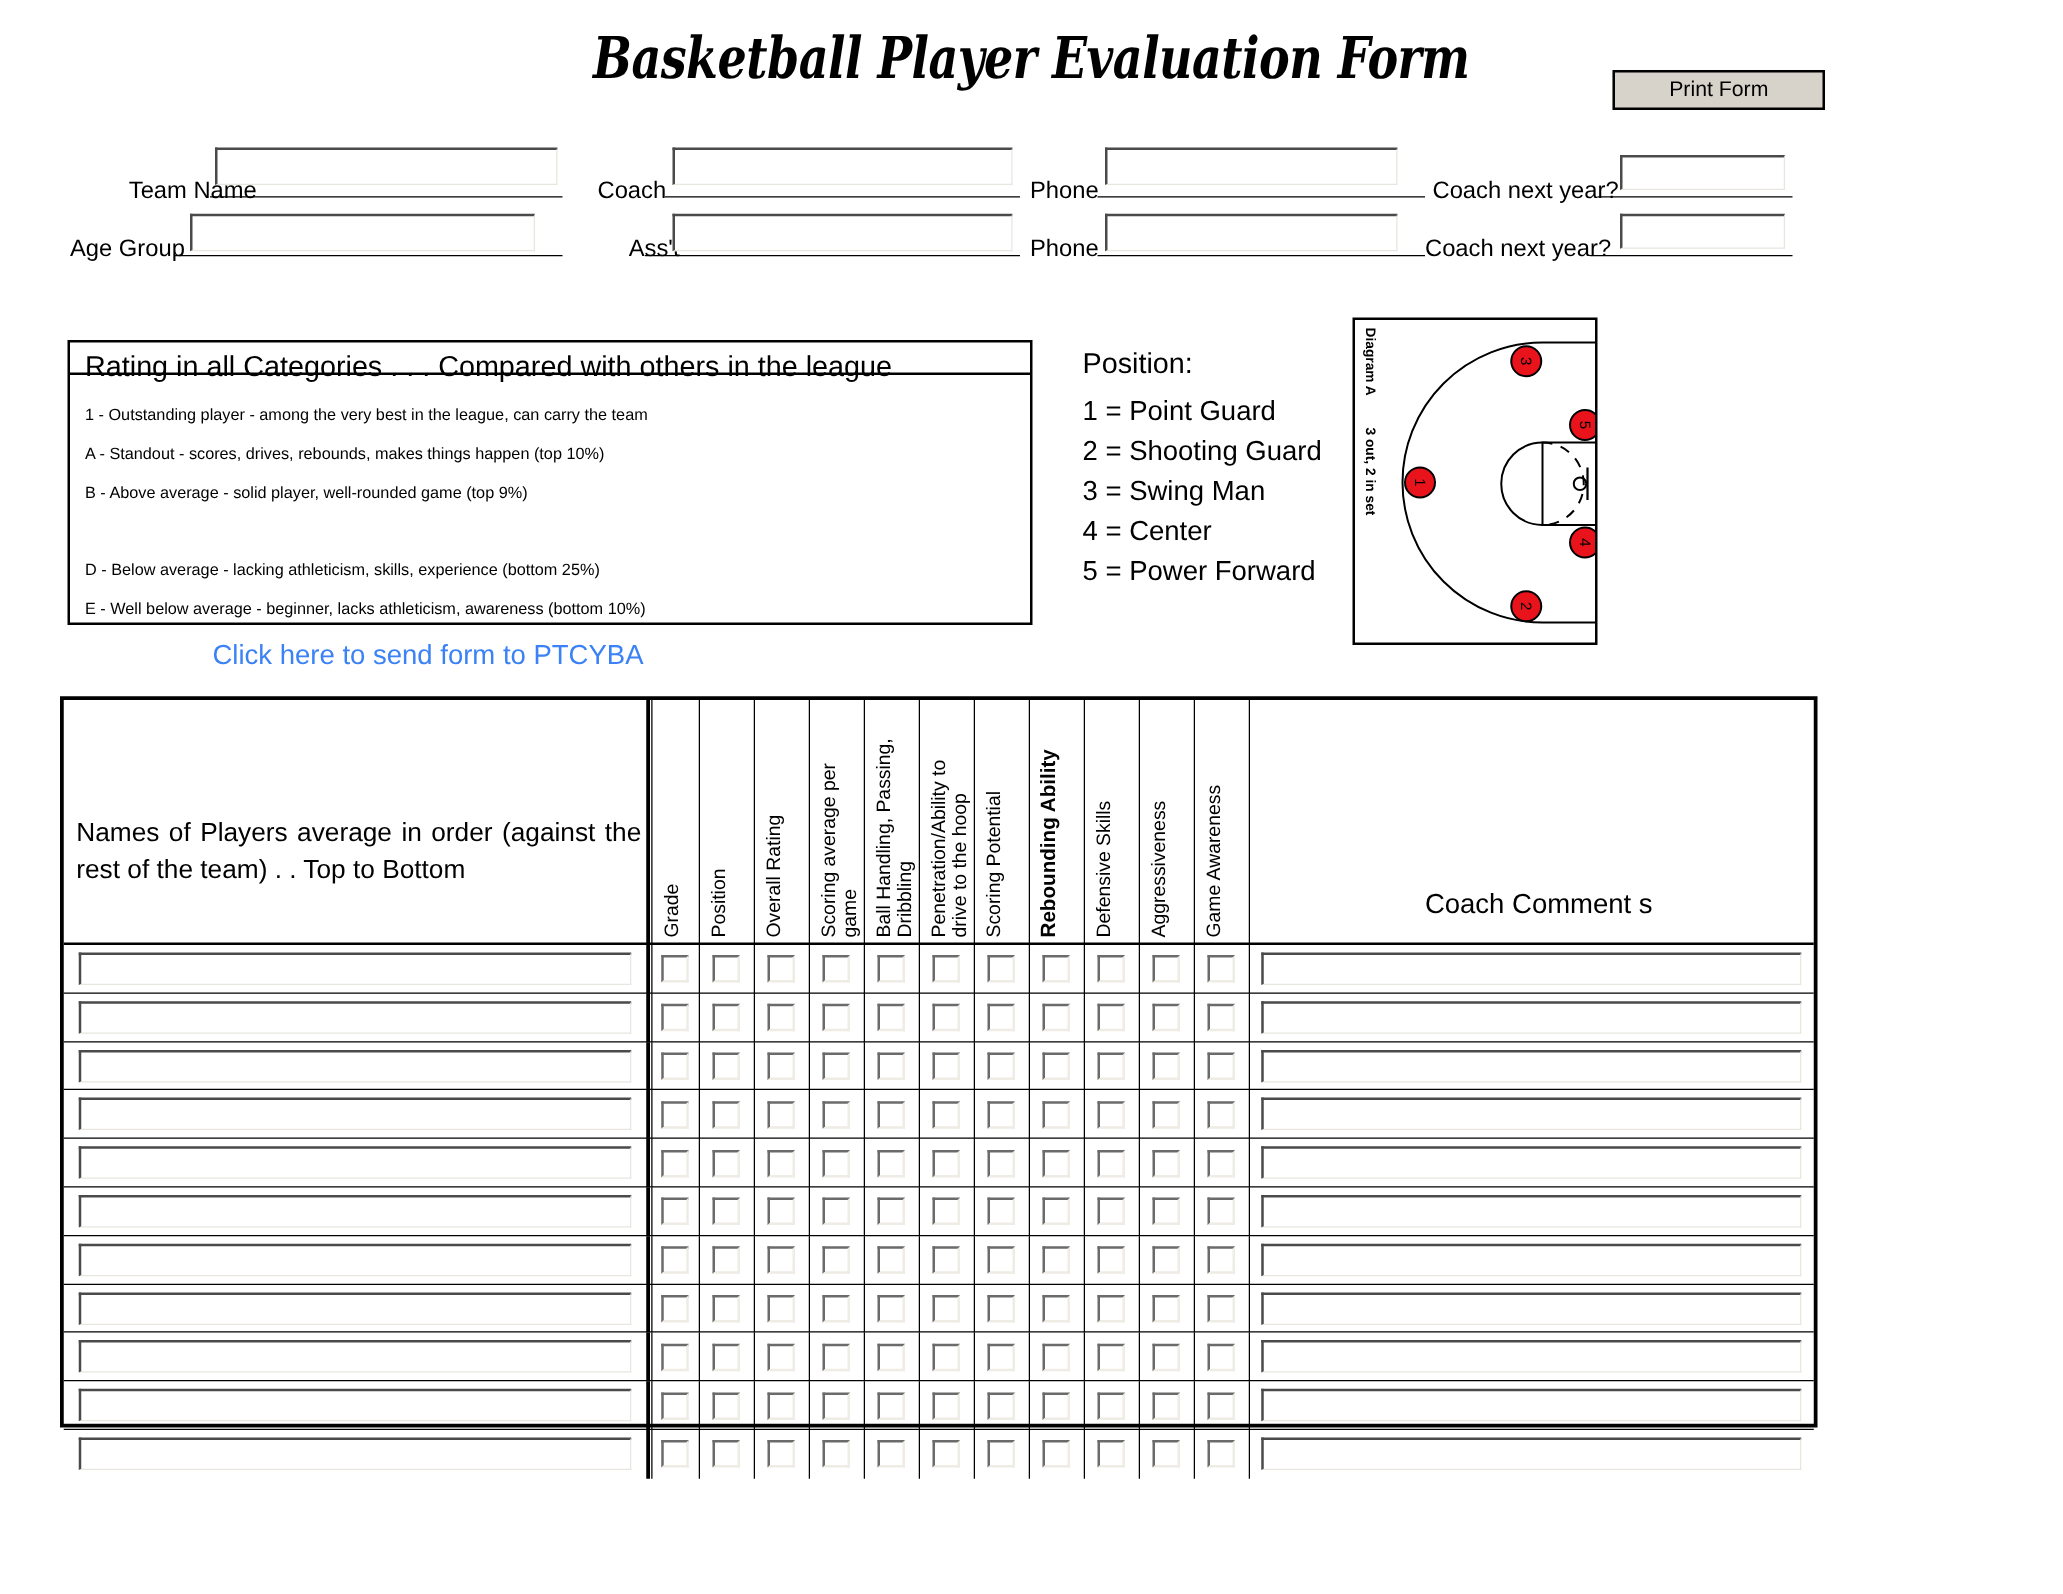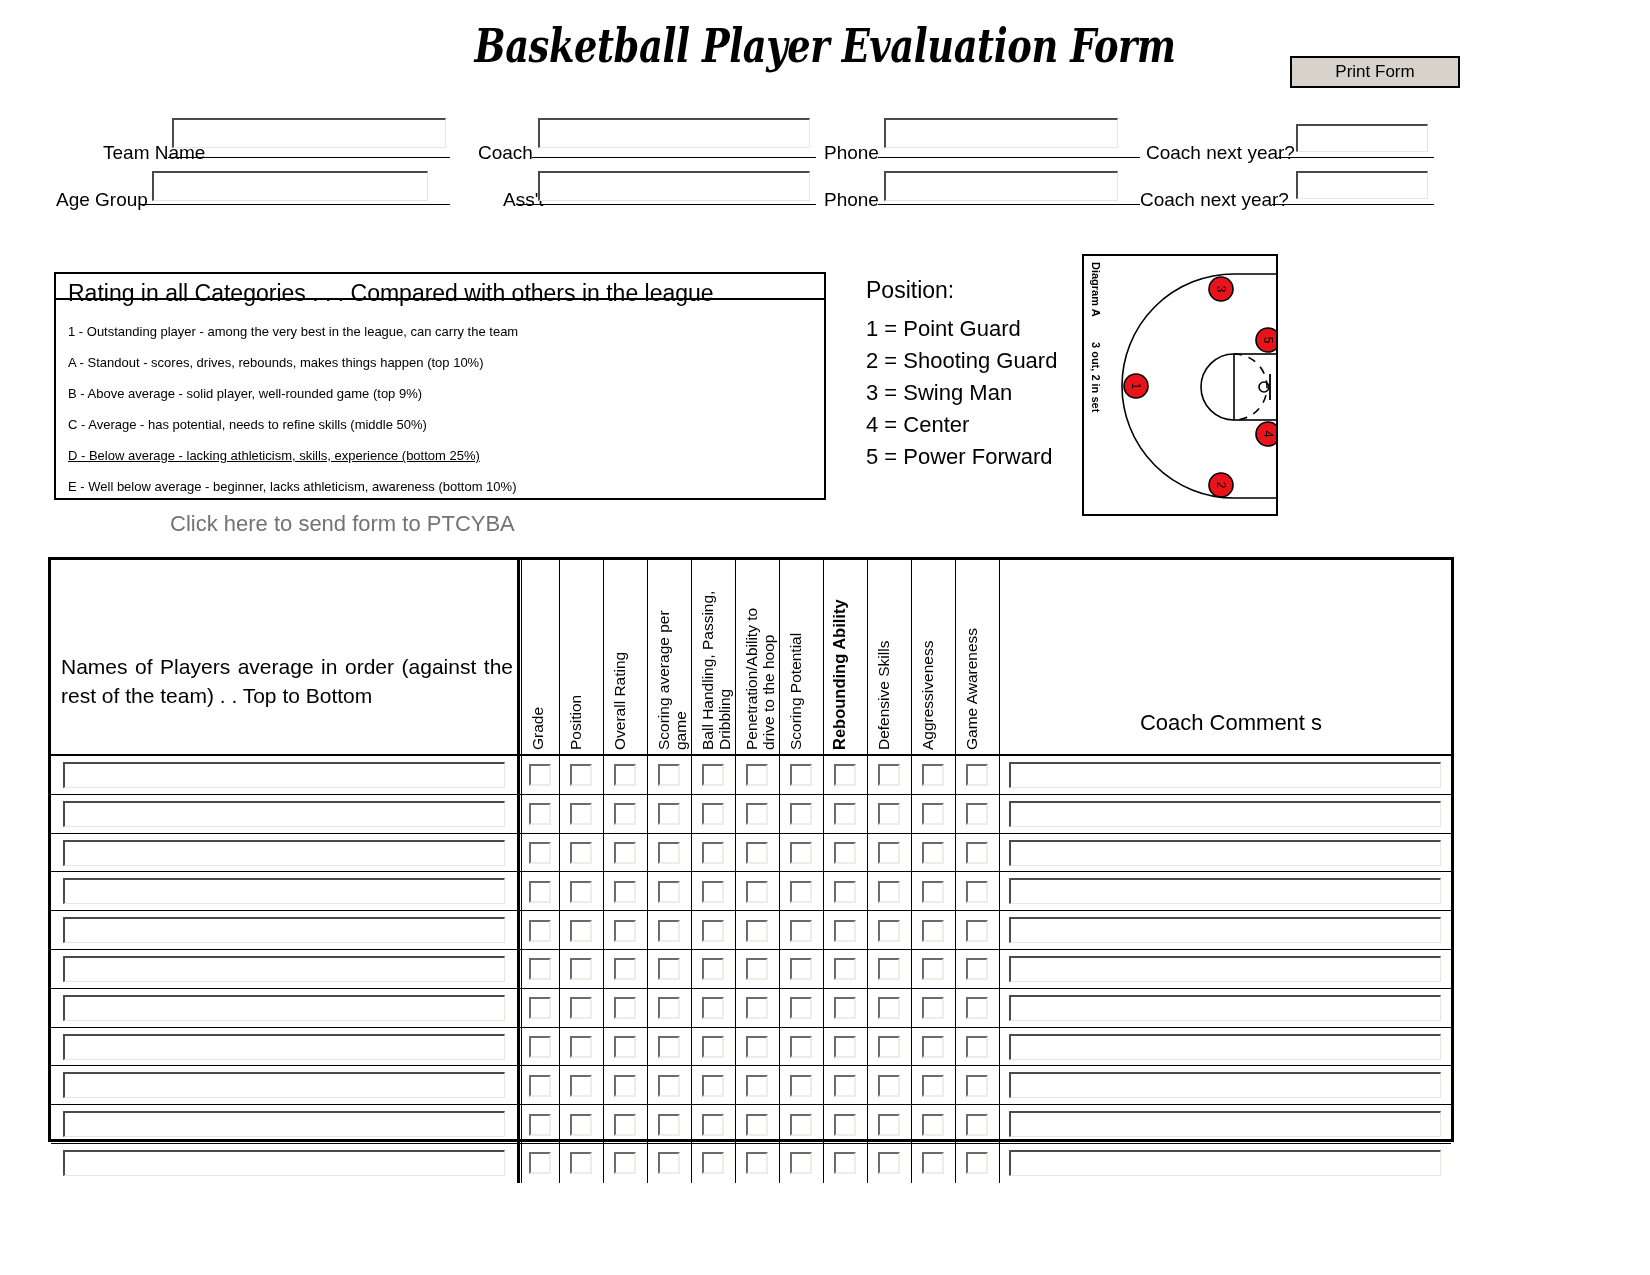--- a/index.html
+++ b/index.html
@@ -122,21 +122,21 @@
     font-weight: bold;
     font-size: 11px;
     color: #000;
     white-space: nowrap;
     transform-origin: left top;
   }
 
   
   #send-form-link {
     position: absolute; left: 170px; top: 510px;
-    font-size: 22px; color: #737373; line-height: 28px;
+    font-size: 22px; color: #3b82f6; line-height: 28px;
     white-space: nowrap; text-decoration: none;
     cursor: pointer;
   }
 
   
   #player-table {
     position: absolute; left: 48px; top: 557px;
     width: 1406px; height: 585px;
     border: 3px solid #000;
     background: #fff;
@@ -223,22 +223,21 @@
   <input class="finput" style="left: 1296px; top: 171px; width: 132px; height: 28px;" value="">
 </div>
 
 <div id="rating-box">
   <div id="rating-title-cell">
     <div id="rating-title">Rating in all Categories . . . Compared with others in the league</div>
   </div>
   <div class="rating-line" style="top:46px;">1 - Outstanding player - among the very best in the league, can carry the team</div>
   <div class="rating-line" style="top:77px;">A - Standout - scores, drives, rebounds, makes things happen (top 10%)</div>
   <div class="rating-line" style="top:108px;">B - Above average - solid player, well-rounded game (top 9%)</div>
-  <div class="rating-line" style="top:139px;">C - Average - has potential, needs to refine skills (middle 50%)</div>
-  <div class="rating-line" style="top:170px;text-decoration:underline;">D - Below average - lacking athleticism, skills, experience (bottom 25%)</div>
+  <div class="rating-line" style="top:170px;">D - Below average - lacking athleticism, skills, experience (bottom 25%)</div>
   <div class="rating-line" style="top:201px;">E - Well below average - beginner, lacks athleticism, awareness (bottom 10%)</div>
 </div>
 
 <div id="position-block">
   <div id="position-heading">Position:</div>
   <div class="position-line" style="top:40px;">1 = Point Guard</div>
   <div class="position-line" style="top:72px;">2 = Shooting Guard</div>
   <div class="position-line" style="top:104px;">3 = Swing Man</div>
   <div class="position-line" style="top:136px;">4 = Center</div>
   <div class="position-line" style="top:168px;">5 = Power Forward</div>

